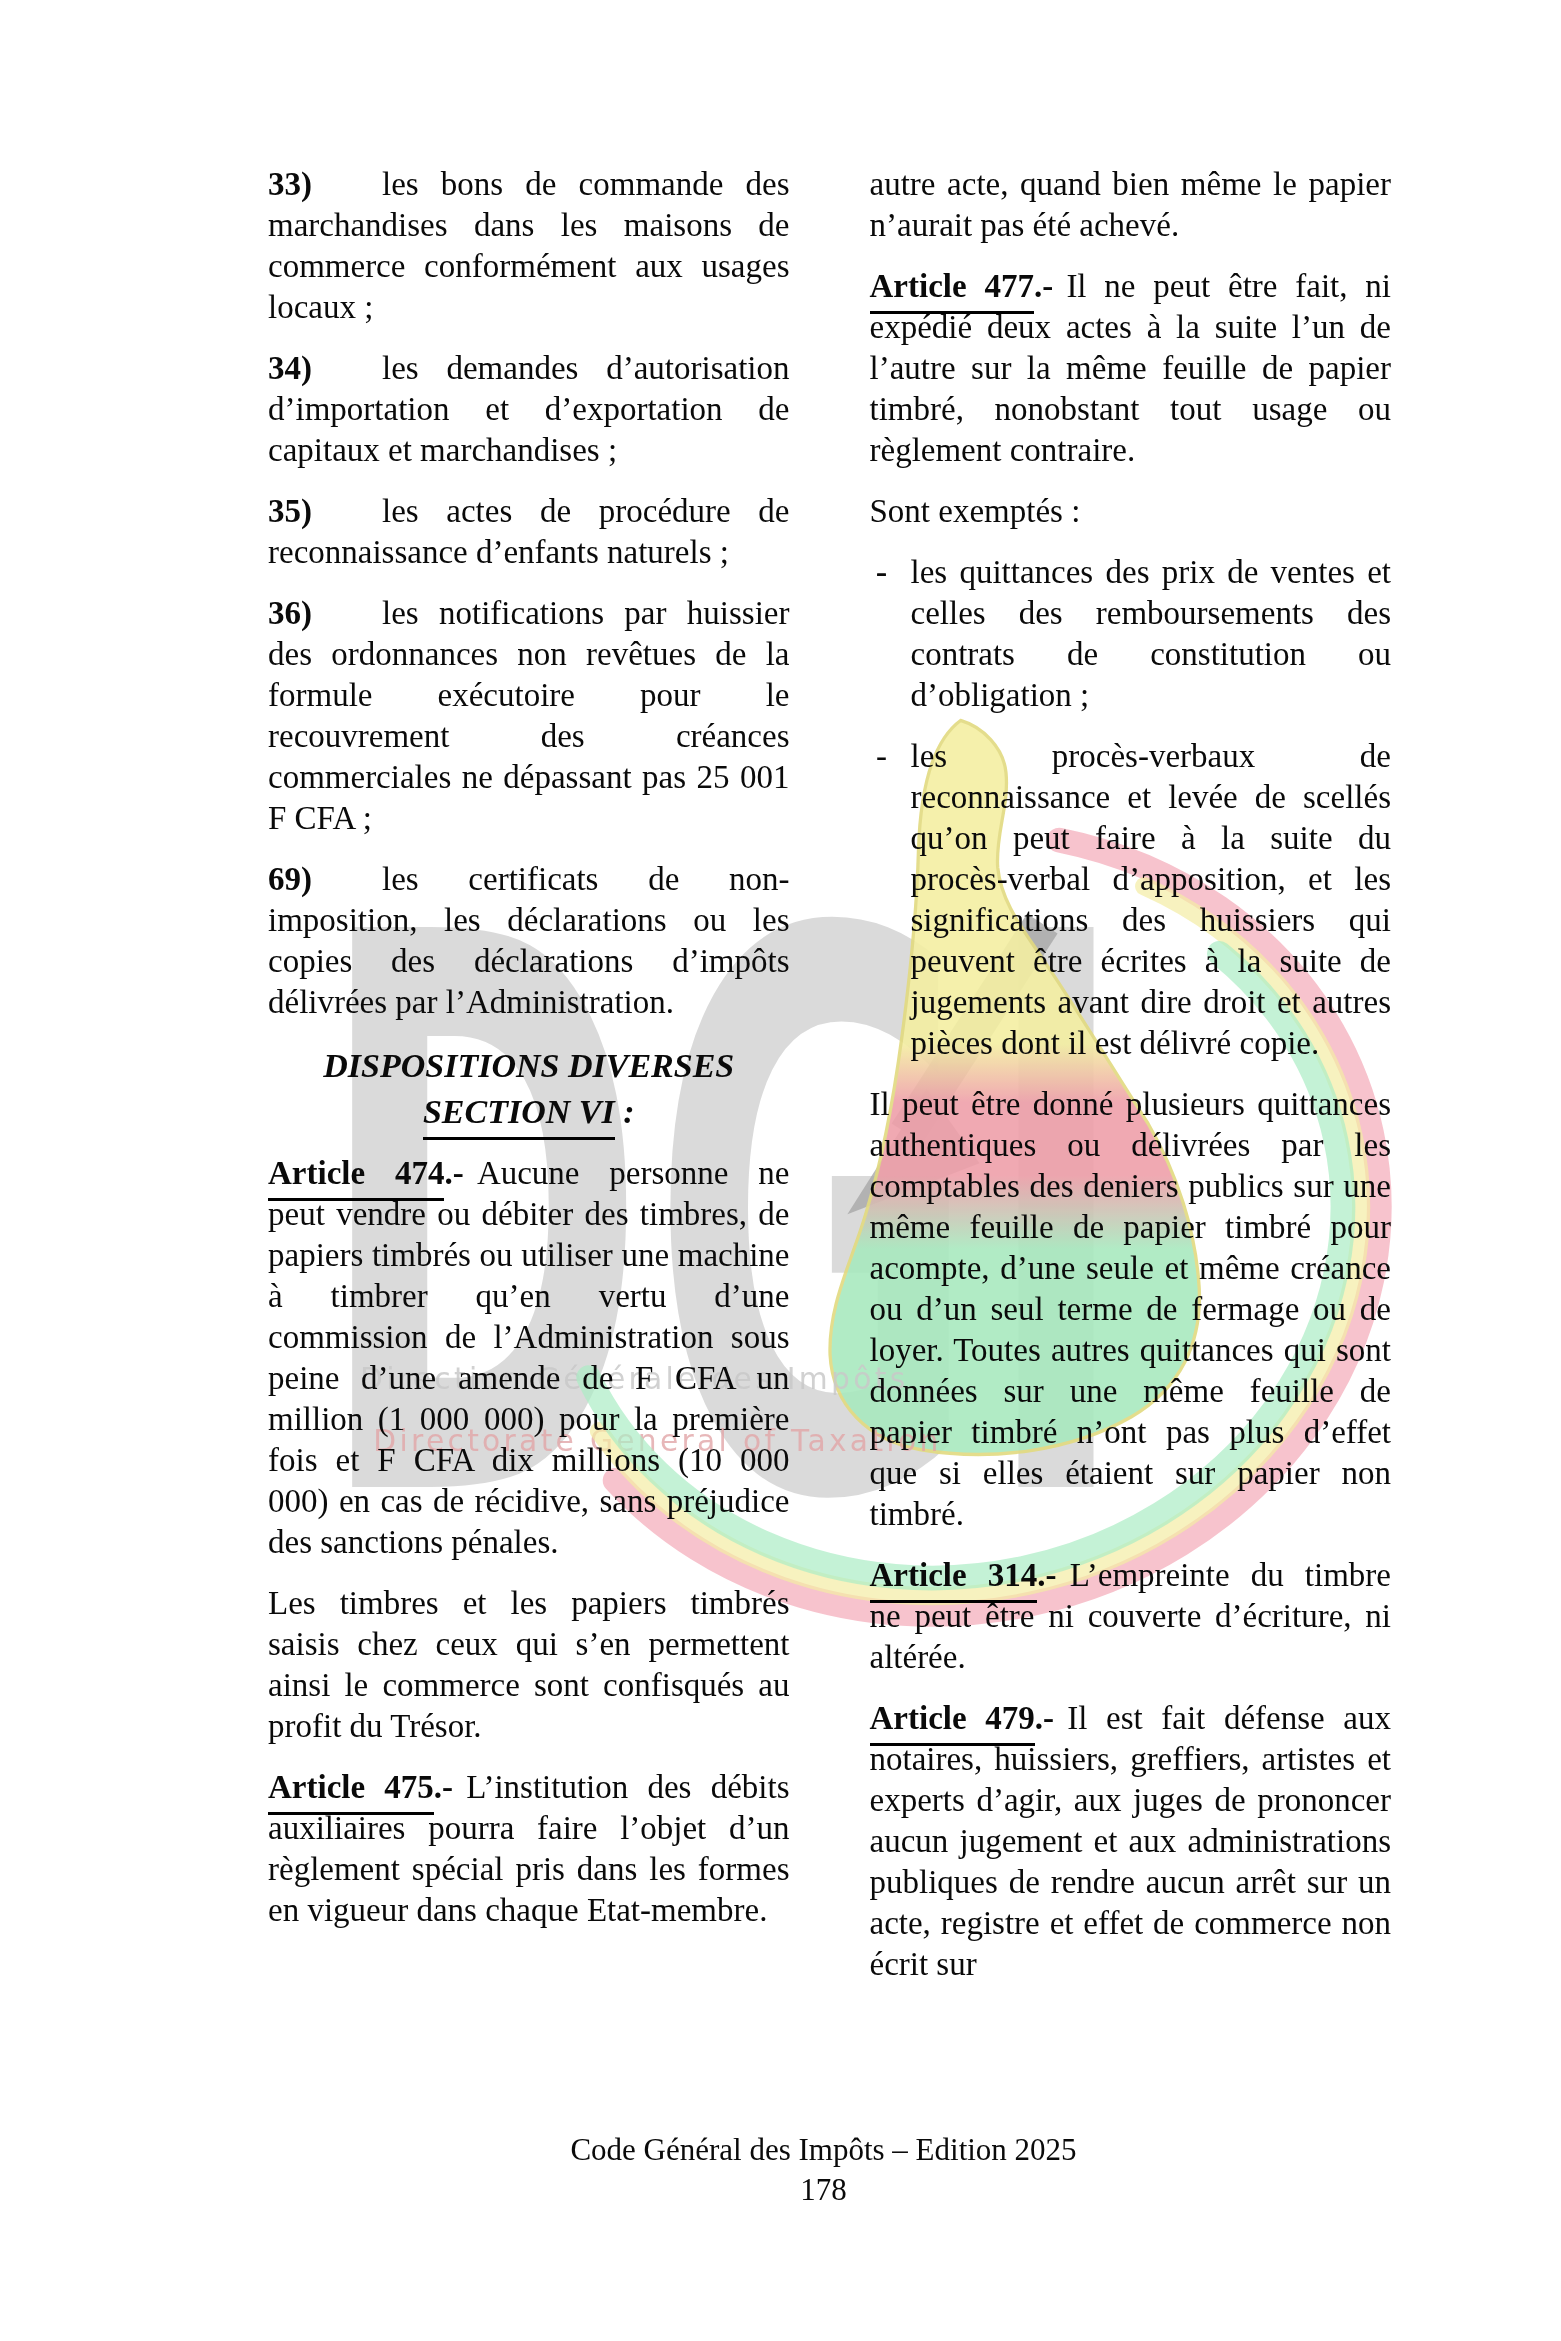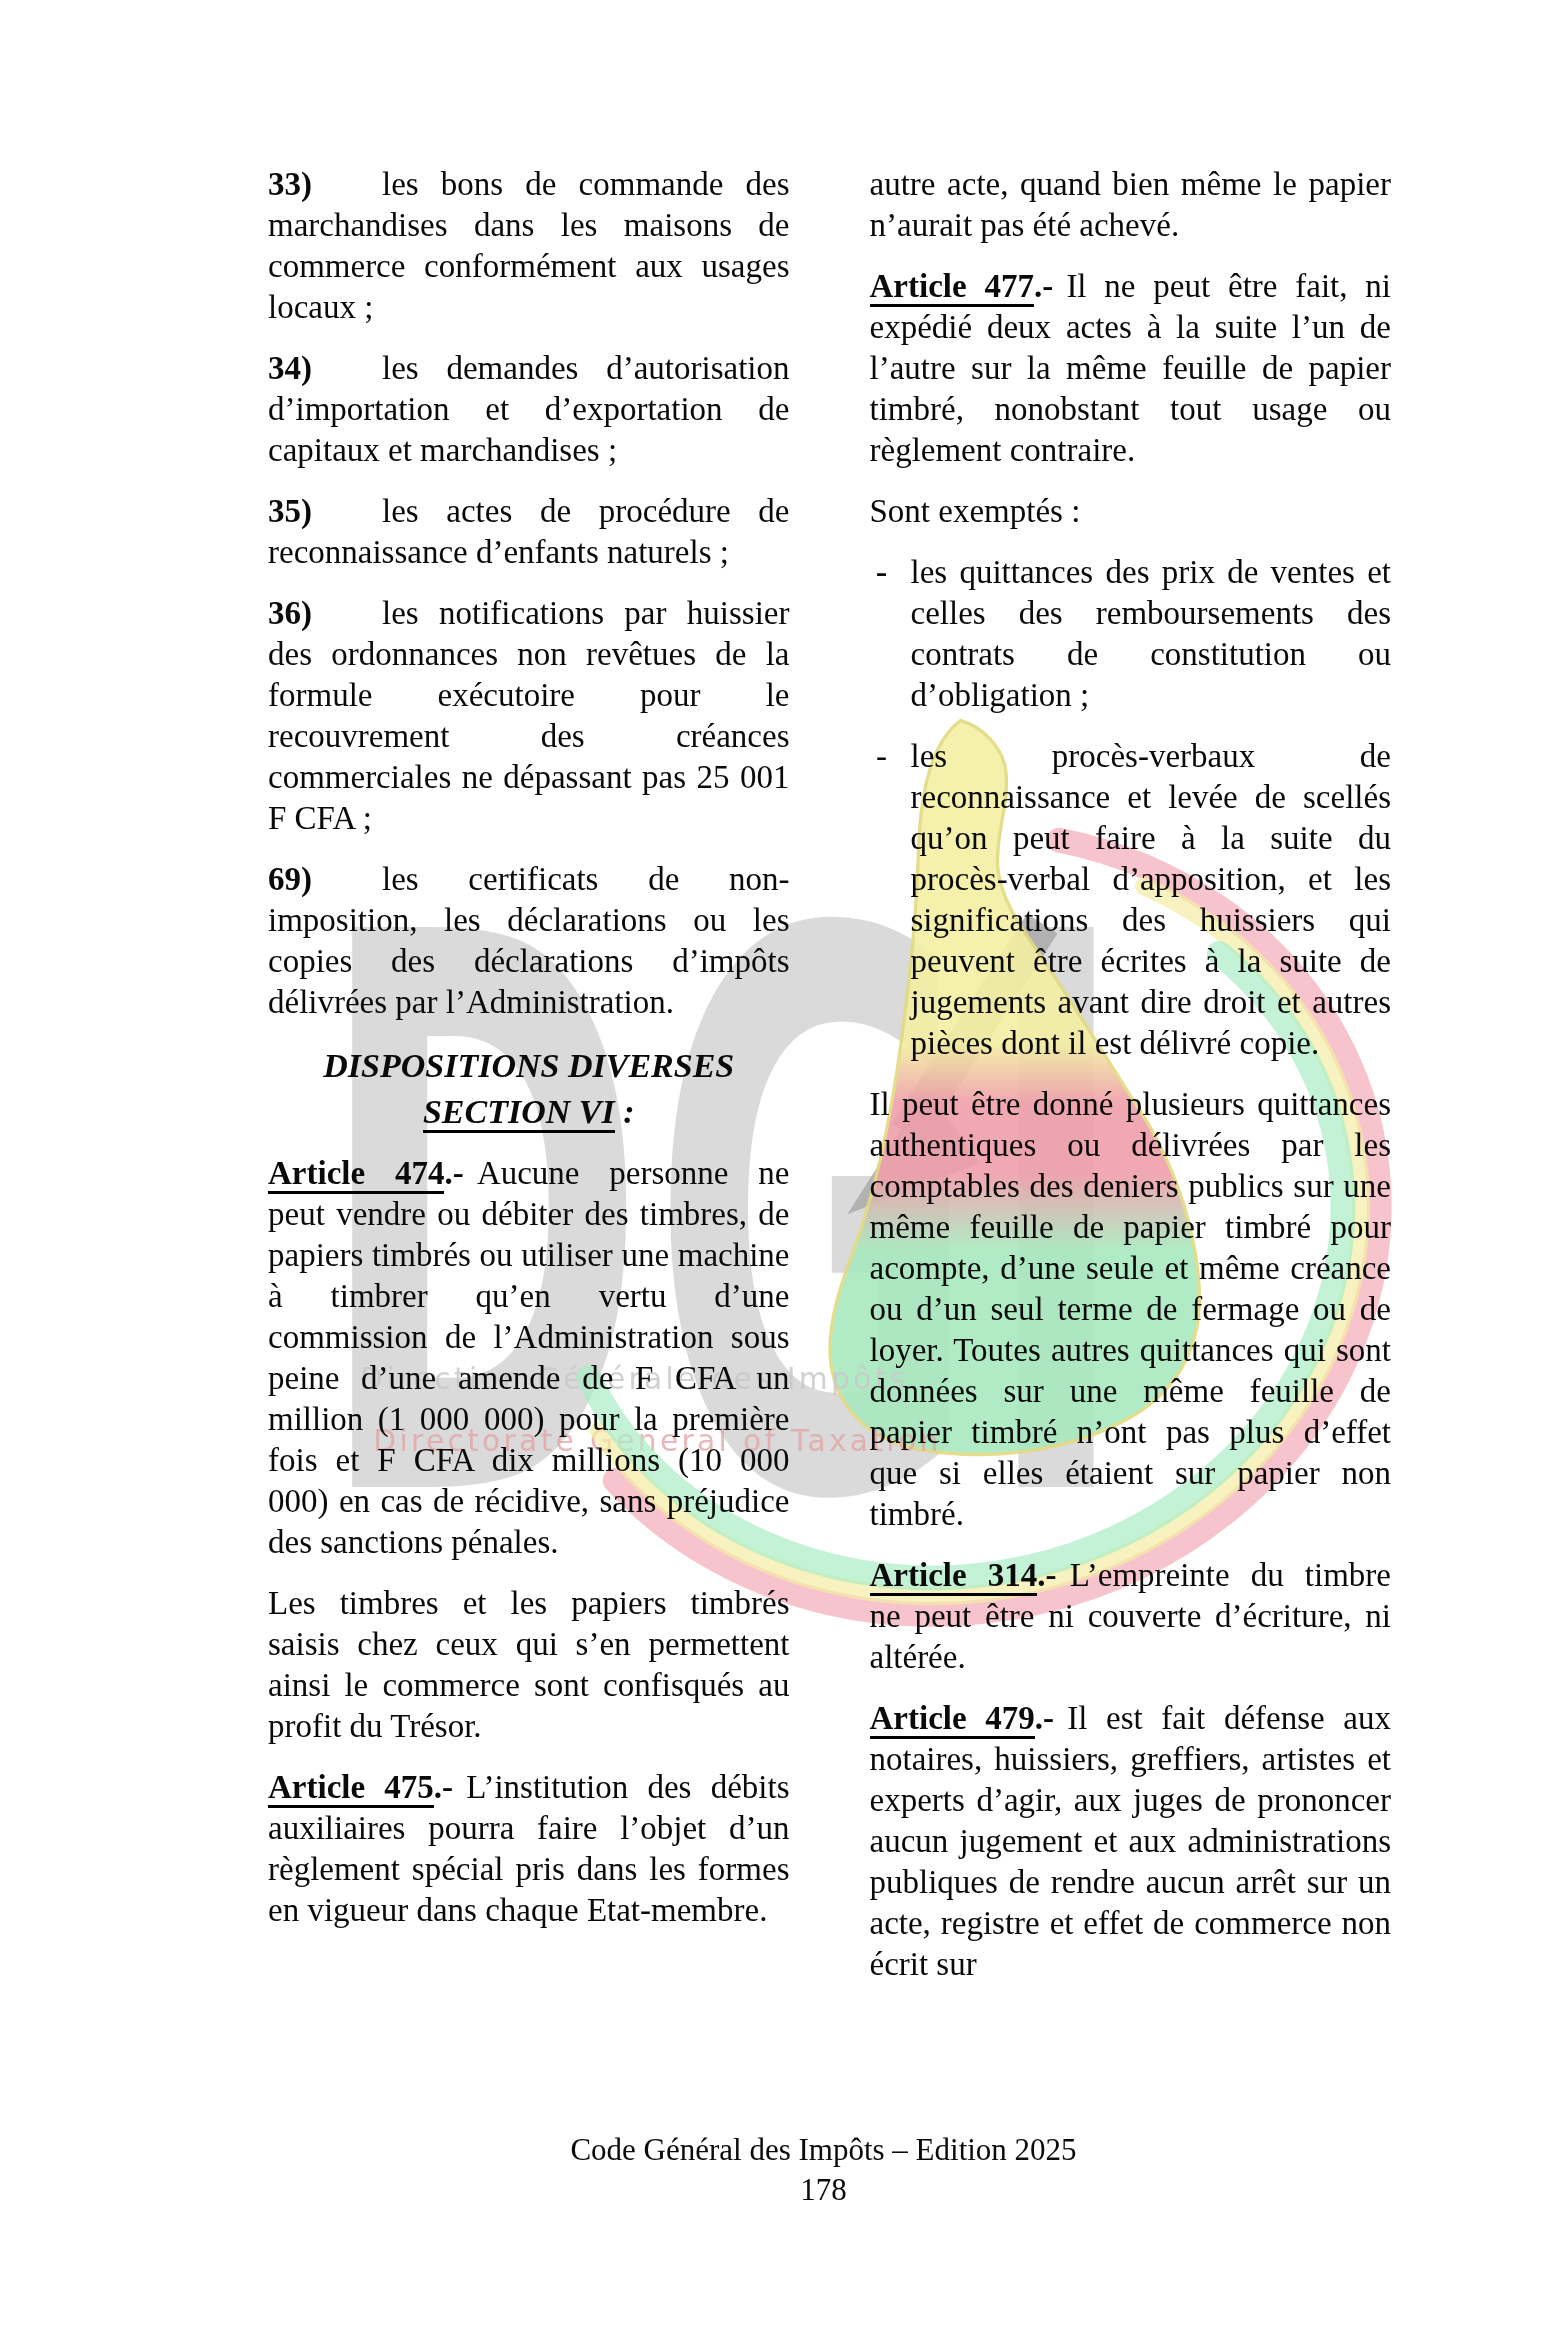--- a/index.html
+++ b/index.html
@@ -21,21 +21,21 @@
   }
   .col{width:535px;font-size:33px;line-height:41px;text-align:justify;}
   .para{margin:0 0 20px 0;}
   .item .num{
     display:inline-block;width:114px;font-weight:bold;
   }
   .heading{
     text-align:center;font-weight:bold;font-style:italic;
     font-size:34px;line-height:46px;margin:5px 0 18px 0;
   }
-  .u{border-bottom:3.3px solid #000;padding-bottom:0;}
+  .u{border-bottom:3.3px solid #000;padding-bottom:7px;}
   .art-label{font-weight:bold;margin-right:13.2px;white-space:nowrap;}
   .bullet{position:relative;padding-left:41px;margin:0 0 20px 0;}
   .bullet .dash{position:absolute;left:6.6px;top:0;}
   .footer{
     position:absolute;left:262px;top:2130px;width:1123px;
     text-align:center;font-size:31px;line-height:40px;z-index:1;
   }
 </style>
 </head>
 <body>

